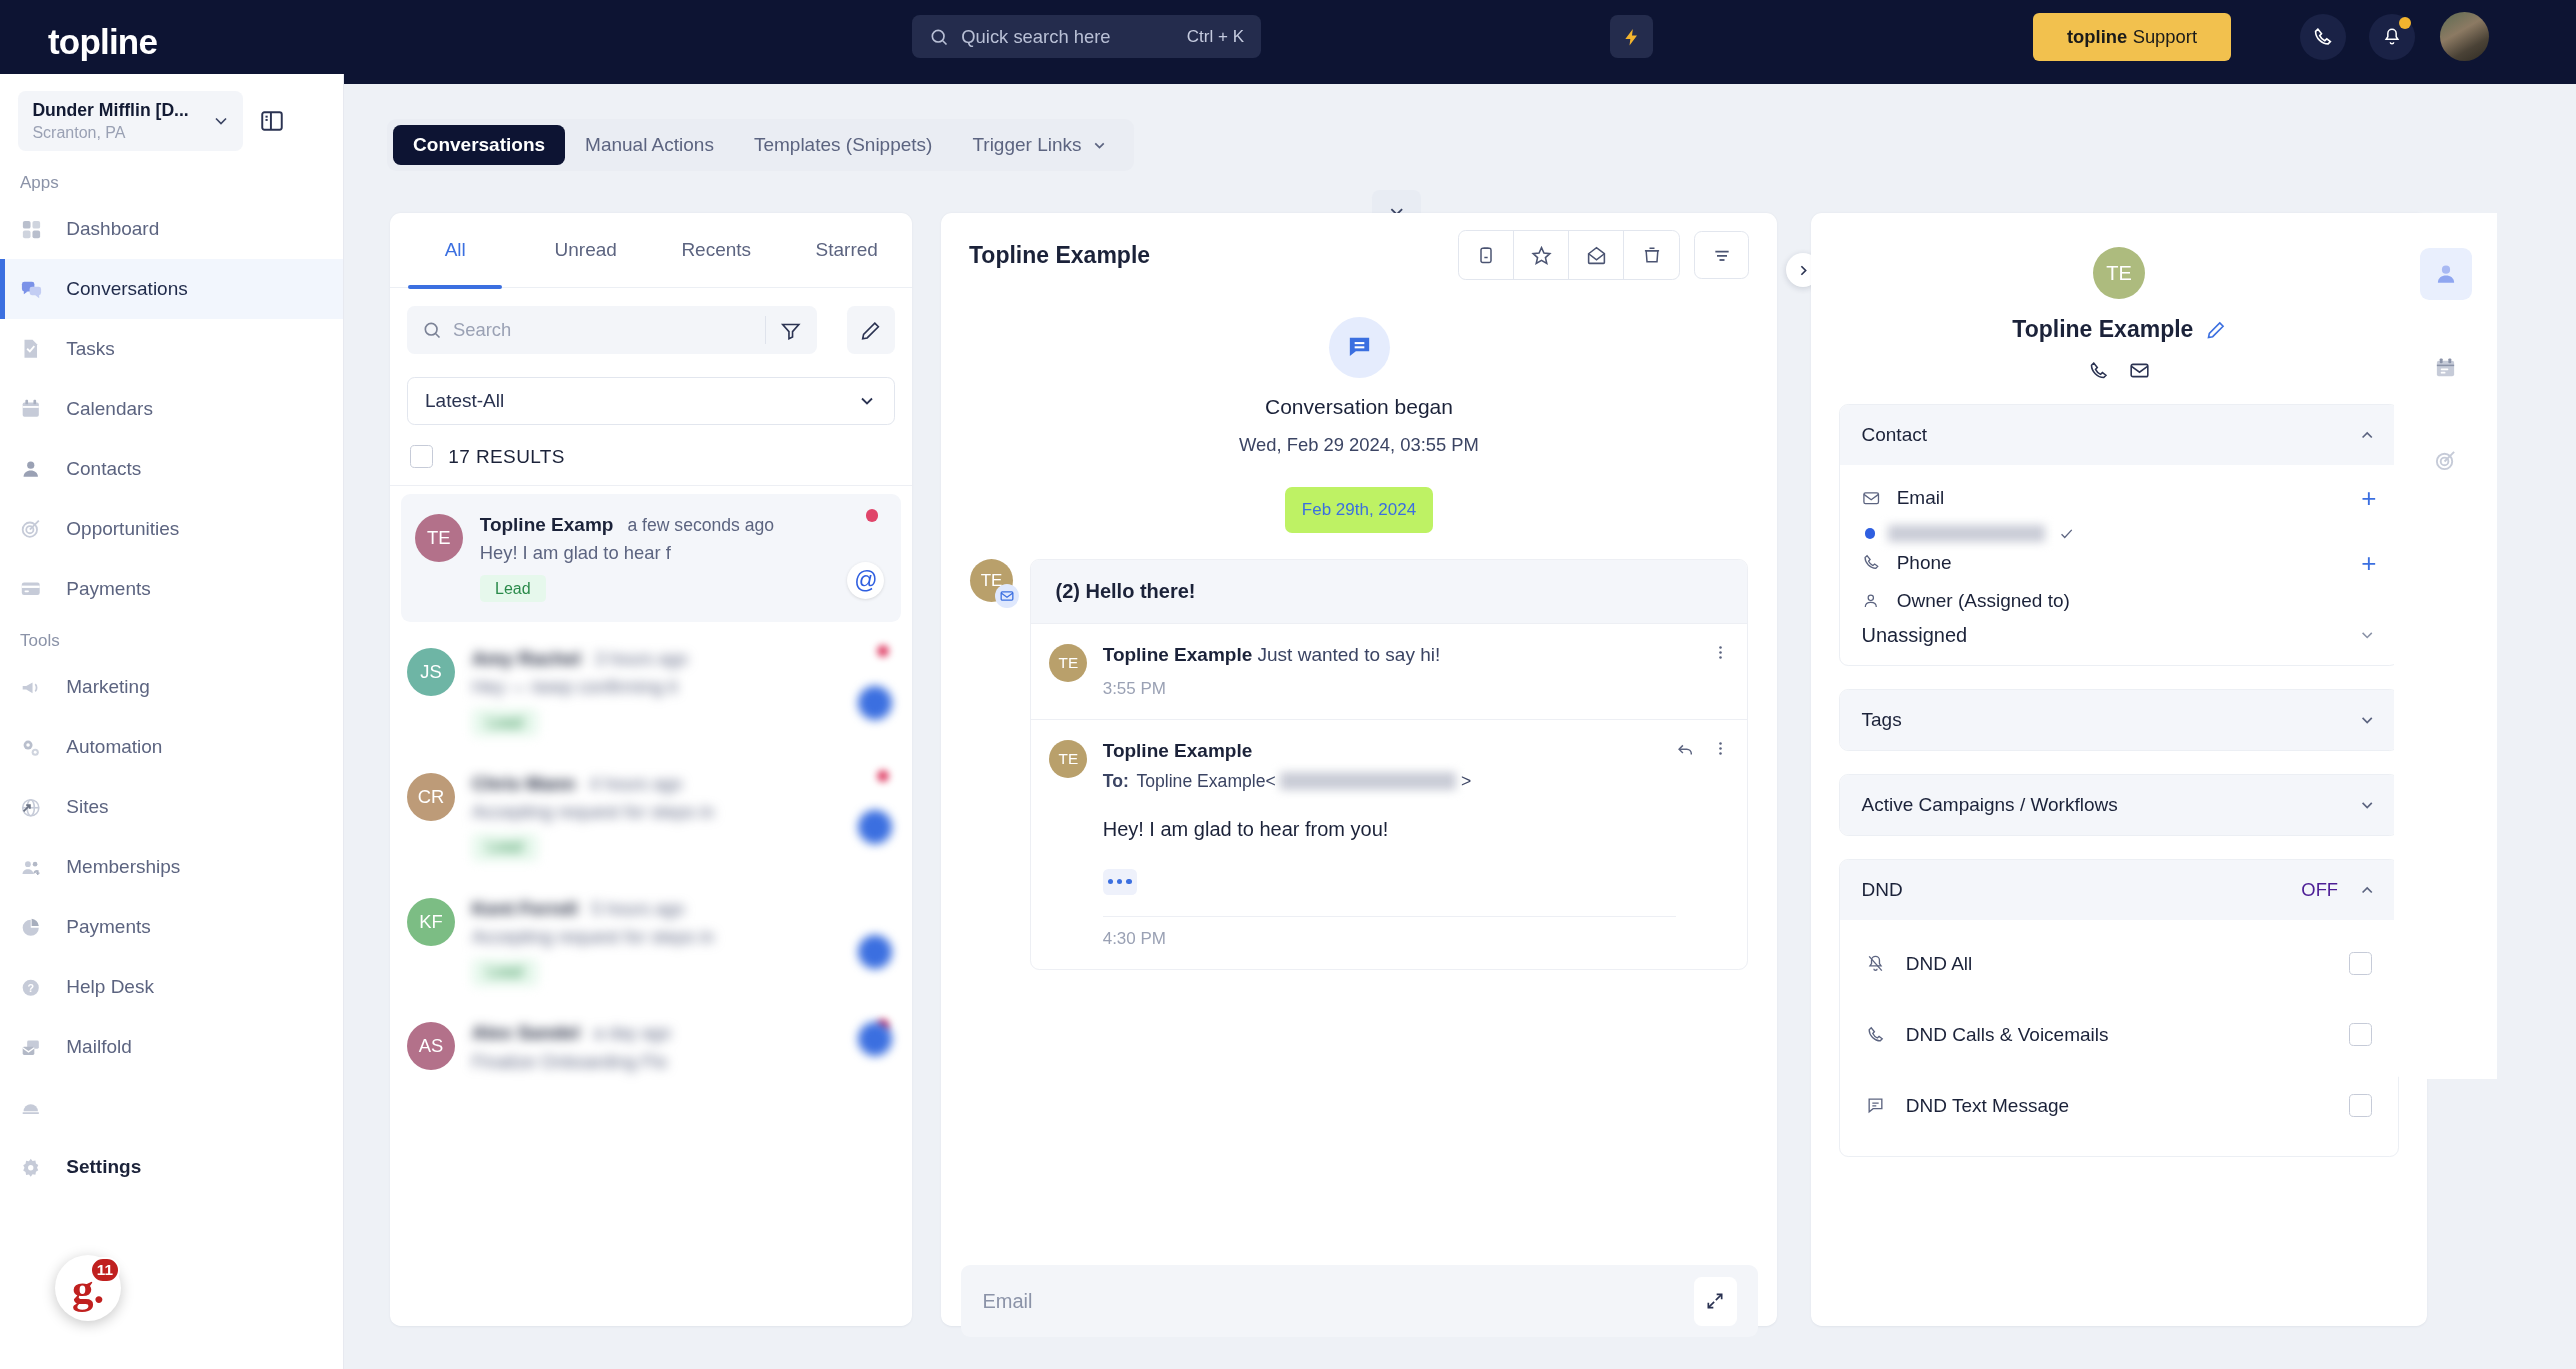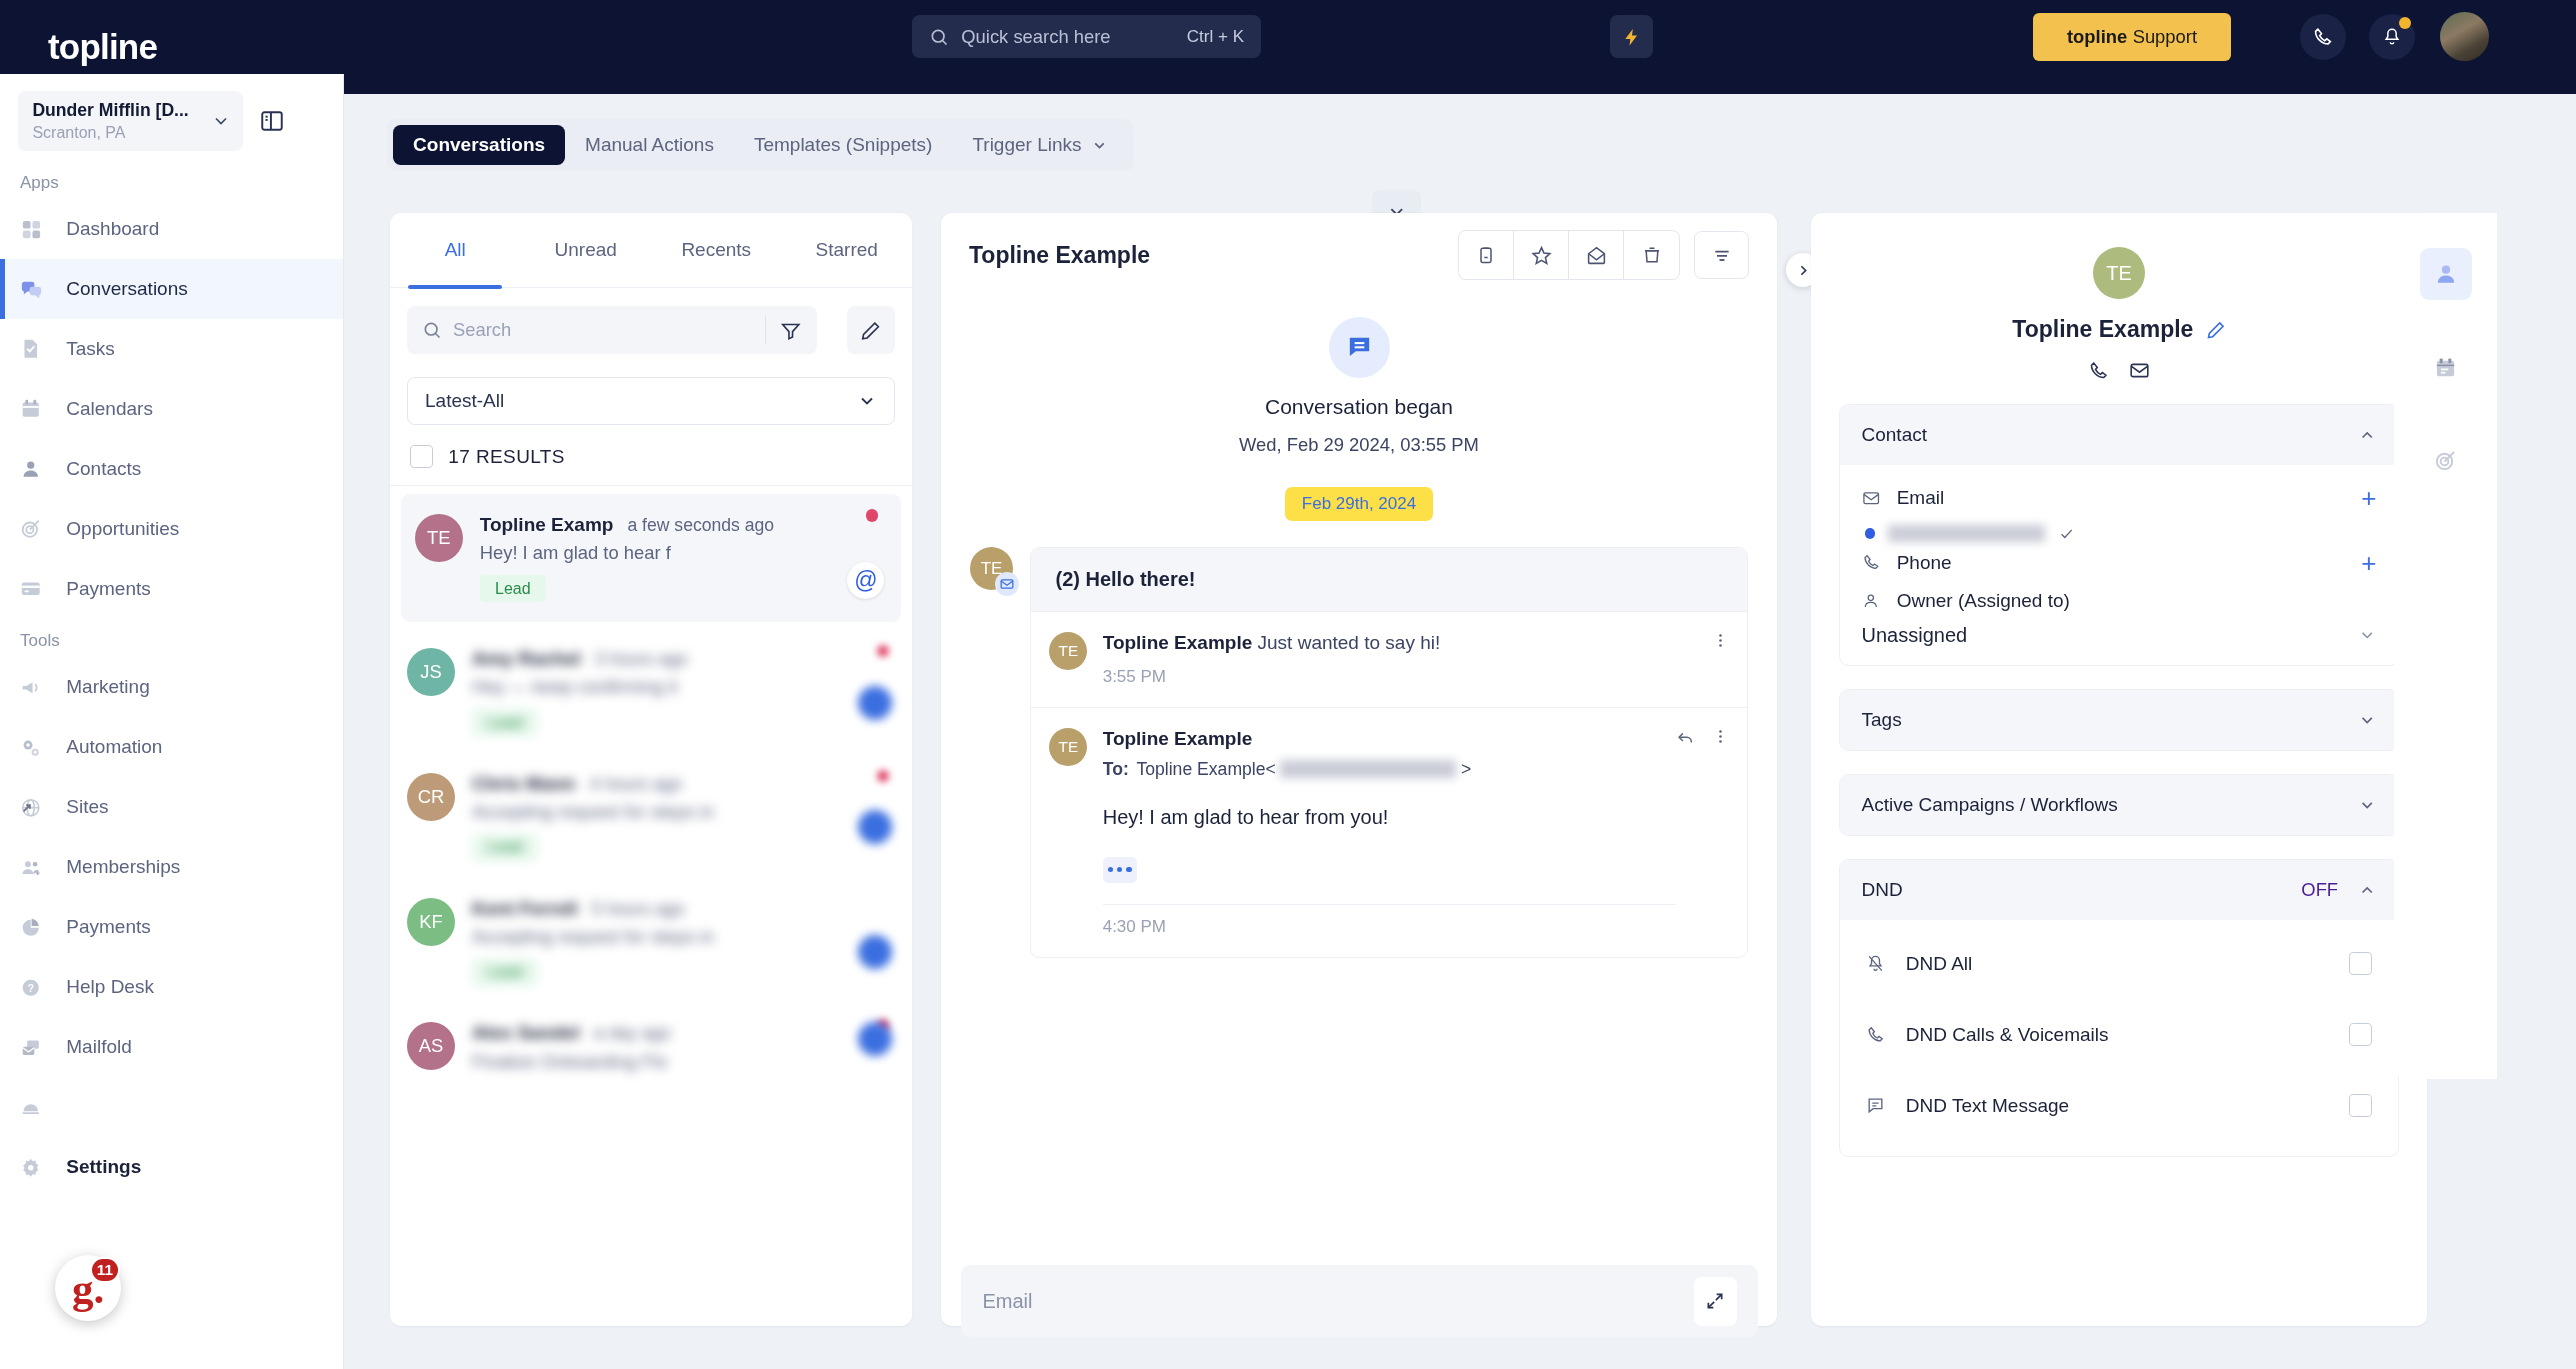--- a/index.html
+++ b/index.html
@@ -5,21 +5,21 @@
   * { box-sizing: border-box; margin: 0; padding: 0; }
   html, body {
     width: 2576px; height: 1369px;
     font-family: "Liberation Sans", sans-serif;
     background: #eef1f6;
     overflow: hidden;
   }
 
   
   .topbar {
-    position: absolute; top: 0; left: 0; width: 2576px; height: 94px;
+    position: absolute; top: 0; left: 0; width: 2576px; height: 84px;
     background: #0d1433; display: flex; align-items: center;
   }
   .logo { margin-left: 48px; color: #ffffff; font-size: 35px; font-weight: 700; letter-spacing: -0.8px; }
   .qsearch {
     position: absolute; left: 912px; top: 15.3px; width: 349px; height: 43px;
     background: #242c4d; border-radius: 7.7px; display: flex; align-items: center; padding: 0 17px;
   }
   .qsearch .ph { color: #b9c0d6; font-size: 18.4px; margin-left: 12.3px; flex: 1; }
   .qsearch .kbd { color: #c5cbdf; font-size: 17px; }
   .bolt-btn {
@@ -145,21 +145,21 @@
   .thead .ttitle { font-size: 23px; font-weight: 700; color: #1b2239; }
   .icon-group { margin-left: auto; display: flex; border: 0.8px solid #e2e6ee; border-radius: 7.7px; overflow: hidden; }
   .icon-group .ig { width: 55px; height: 48px; display: flex; align-items: center; justify-content: center; border-right: 0.8px solid #e2e6ee; }
   .icon-group .ig:last-child { border-right: none; }
   .icon-solo { width: 55px; height: 48px; margin-left: 14px; border: 0.8px solid #e2e6ee; border-radius: 7.7px; display: flex; align-items: center; justify-content: center; }
   .tbody { padding: 20px 0 0 0; height: 893px; position: relative; }
   .convstart { text-align: center; }
   .convstart .bubble-ic { width: 61px; height: 61px; border-radius: 50%; background: #e5ecfd; margin: 0 auto 17px auto; display: flex; align-items: center; justify-content: center; }
   .convstart .cs-title { font-size: 21px; color: #1b2239; }
   .convstart .cs-date { font-size: 18.4px; color: #3b4463; margin-top: 15.3px; }
-  .datechip { width: fit-content; margin: 31px auto 0 auto; background: #fde047; color: #3b6fe0; font-size: 17px; padding: 7px 17px; border-radius: 7px; }
+  .datechip { width: fit-content; margin: 31px auto 0 auto; background: #bef264; color: #3b6fe0; font-size: 17px; padding: 13px 17px; border-radius: 7px; }
   .msgwrap { display: flex; padding: 26px 29px 0 29px; }
   .msg-av { width: 43px; height: 43px; border-radius: 50%; background: #b9a06b; color: #fff; font-size: 17px; display: flex; align-items: center; justify-content: center; flex: none; position: relative; }
   .msg-av .chan { position: absolute; right: -6.1px; bottom: -6.1px; width: 24.5px; height: 24.5px; border-radius: 50%; background: #dfe8fd; display: flex; align-items: center; justify-content: center; }
   .msgcard { margin-left: 17px; flex: 1; border: 0.8px solid #edeff4; border-radius: 9.2px; overflow: hidden; }
   .subject { background: #f4f6fa; padding: 20px 24.5px; font-size: 20px; font-weight: 700; color: #1b2239; }
   .mitem { padding: 20px 18.4px 20px 18.4px; display: flex; border-top: 0.8px solid #edeff4; }
   .mitem .mav { width: 38px; height: 38px; border-radius: 50%; background: #b9a06b; color: #fff; font-size: 15.3px; display: flex; align-items: center; justify-content: center; flex: none; position: relative; }
   .mitem .mcontent { margin-left: 15.3px; flex: 1; }
   .mitem .mline { font-size: 19px; color: #1b2239; }
   .mitem .mline b { font-weight: 700; }

